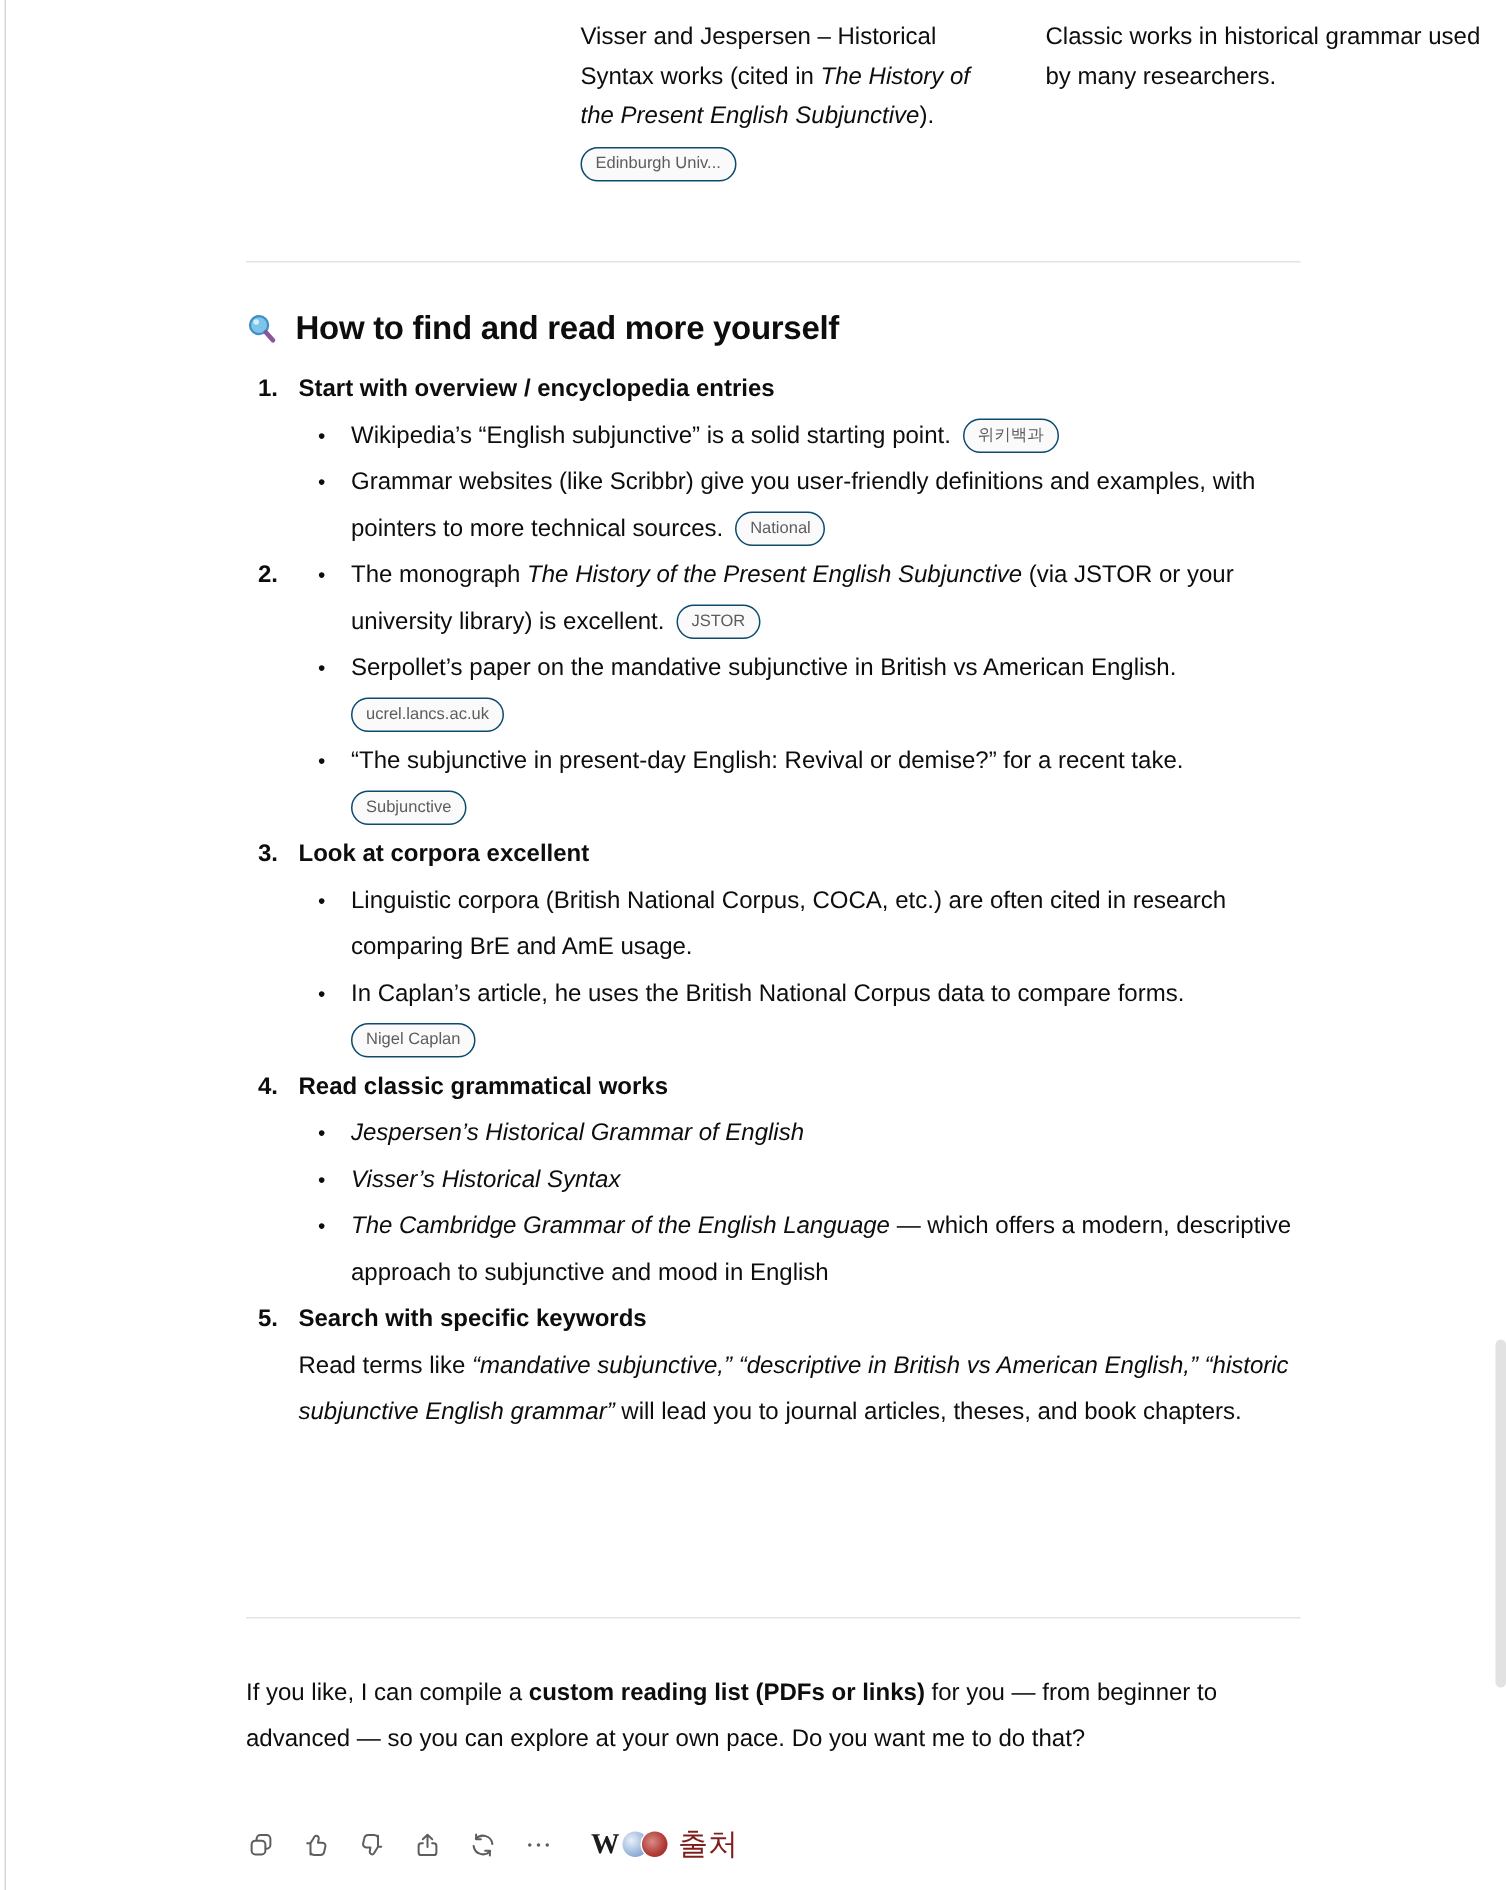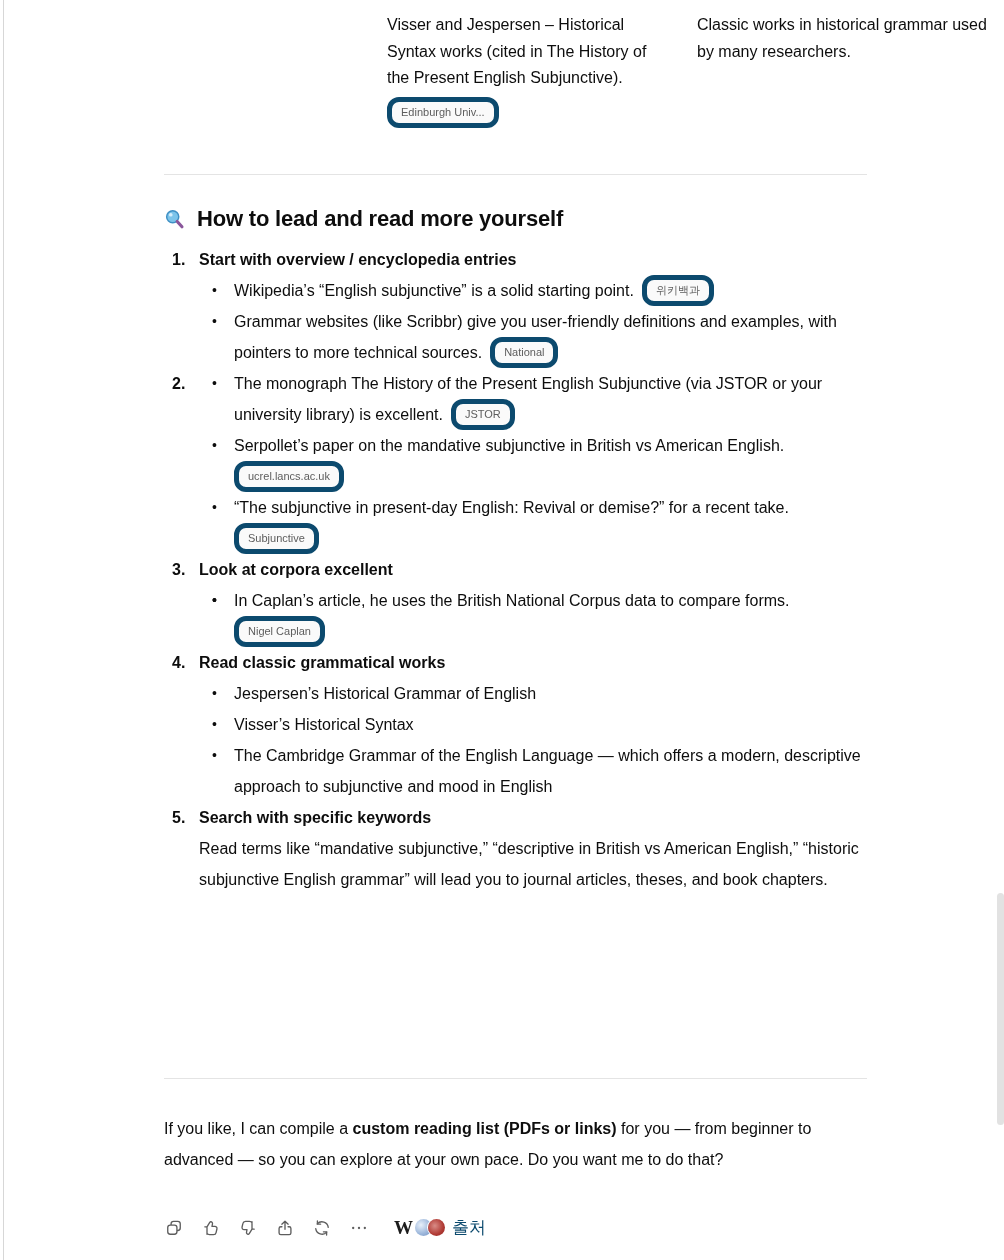--- a/index.html
+++ b/index.html
@@ -25,46 +25,46 @@
 
   ol.steps { list-style: none; margin-top: 12px; font-size: 16px; line-height: 31px; }
   ol.steps > li { position: relative; padding-left: 35px; }
   .num { position: absolute; left: 8px; top: 0; font-weight: 700; }
   .step-head { font-weight: 700; }
   .bullet-row { position: relative; padding-left: 35px; }
   .dot { position: absolute; left: 13px; top: 0; font-size: 14px; }
   .badge-line { padding-left: 35px; }
   .step-body { padding-left: 0; }
 
-  .it { }
+  .it { font-style: italic; }
   .bd { font-weight: 700; }
 
   .pill { display: inline-block; font-size: 11px; line-height: 13px; padding: 4px 9px;
-          border: 5px solid #0c4a6e; border-radius: 12px; background: #fafafa; color: #5d5d5d;
+          border: 1px solid #0c4a6e; border-radius: 12px; background: #fafafa; color: #5d5d5d;
           margin-left: 8px; vertical-align: 2px; white-space: nowrap; cursor: pointer; }
   .badge-line .pill, .tf-badge-row .pill { margin-left: 0; }
 
   .divider2 { position: absolute; top: 904px; left: 0; width: 703px; border: 0; border-top: 1px solid #e4e4e4; }
   .closing { position: absolute; top: 940px; left: 0; width: 703px; font-size: 16px; line-height: 30.5px; }
 
   .action-bar { position: absolute; top: 1042px; left: 0; display: flex; align-items: center; gap: 17px; }
   .abtn { width: 20px; height: 20px; display: flex; align-items: center; justify-content: center;
           background: none; border: 0; cursor: pointer; padding: 0; color: #5d5d5d; }
   .abtn svg { width: 20px; height: 20px; stroke: #5d5d5d; fill: none; stroke-width: 1.6;
               stroke-linecap: round; stroke-linejoin: round; }
   .sources-group { display: flex; align-items: center; margin-left: 8px; cursor: pointer;
                    background: none; border: 0; padding: 0; }
   .fav-w { font-family: "Liberation Serif", "DejaVu Serif", serif; font-size: 19px; font-weight: 600;
            color: #1c1c1c; line-height: 1; }
   .fav-circle { width: 17px; height: 17px; border-radius: 50%; display: inline-block; }
   .fav-globe { background: radial-gradient(circle at 35% 35%, #e8f0fa 0%, #9fb9dc 55%, #6f8fc0 100%);
                margin-left: 2px; }
   .fav-seal { background: radial-gradient(circle at 40% 40%, #d98c86 0%, #b03a34 60%, #8f2722 100%);
               margin-left: -4px; box-shadow: 0 0 0 1px #ffffff; }
-  .sources-label { font-size: 17px; color: #0c4a6e; margin-left: 7px; }
+  .sources-label { font-size: 20px; color: #7f1d1d; margin-left: 7px; }
 
   .magnifier { width: 22px; height: 23px; flex: 0 0 auto; }
 </style>
 </head>
 <body>
 
 <div class="window-edge"></div>
 <div class="scrollbar-thumb"></div>
 
 <div class="table-frag">
@@ -81,21 +81,21 @@
 
 <div class="main">
   <hr class="divider">
 
   <h2 class="sec-title">
     <svg class="magnifier" viewBox="0 0 24 24">
       <circle cx="9.5" cy="9" r="6.6" fill="#7cc4ea" stroke="#3e8fc4" stroke-width="1.6"></circle>
       <circle cx="7.4" cy="6.8" r="2" fill="#d6eefc" stroke="none"></circle>
       <path d="M14.4 14.2 L19.6 20" stroke="#8a569b" stroke-width="3.4" stroke-linecap="round"></path>
     </svg>
-    <span>How to lead and read more yourself</span>
+    <span>How to find and read more yourself</span>
   </h2>
 
 
   <ol class="steps">
       <li>
         <span class="num">1.</span>
         <div class="step-head">Start with overview / encyclopedia entries</div>
         <div class="bullet-row"><span class="dot">•</span><span>Wikipedia’s “English subjunctive” is a solid starting point.</span><span class="pill">위키백과</span></div>
         <div class="bullet-row"><span class="dot">•</span><span>Grammar websites (like Scribbr) give you user-friendly definitions and examples, with pointers to more technical sources.</span><span class="pill">National</span></div>
       </li>
@@ -103,21 +103,21 @@
         <span class="num">2.</span>
         <div class="bullet-row"><span class="dot">•</span><span>The monograph </span><span class="it">The History of the Present English Subjunctive</span><span> (via JSTOR or your university library) is excellent.</span><span class="pill">JSTOR</span></div>
         <div class="bullet-row"><span class="dot">•</span><span>Serpollet’s paper on the mandative subjunctive in British vs American English.</span></div>
         <div class="badge-line"><span class="pill">ucrel.lancs.ac.uk</span></div>
         <div class="bullet-row"><span class="dot">•</span><span>“The subjunctive in present-day English: Revival or demise?” for a recent take.</span></div>
         <div class="badge-line"><span class="pill">Subjunctive</span></div>
       </li>
       <li>
         <span class="num">3.</span>
         <div class="step-head">Look at corpora excellent</div>
-        <div class="bullet-row"><span class="dot">•</span></div>
+        <div class="bullet-row"><span class="dot">•</span><span>Linguistic corpora (British National Corpus, COCA, etc.) are often cited in research comparing BrE and AmE usage.</span></div>
         <div class="bullet-row"><span class="dot">•</span><span>In Caplan’s article, he uses the British National Corpus data to compare forms.</span></div>
         <div class="badge-line"><span class="pill">Nigel Caplan</span></div>
       </li>
       <li>
         <span class="num">4.</span>
         <div class="step-head">Read classic grammatical works</div>
         <div class="bullet-row"><span class="dot">•</span><span class="it">Jespersen’s Historical Grammar of English</span></div>
         <div class="bullet-row"><span class="dot">•</span><span class="it">Visser’s Historical Syntax</span></div>
         <div class="bullet-row"><span class="dot">•</span><span class="it">The Cambridge Grammar of the English Language</span><span> — which offers a modern, descriptive approach to subjunctive and mood in English</span></div>
       </li>

